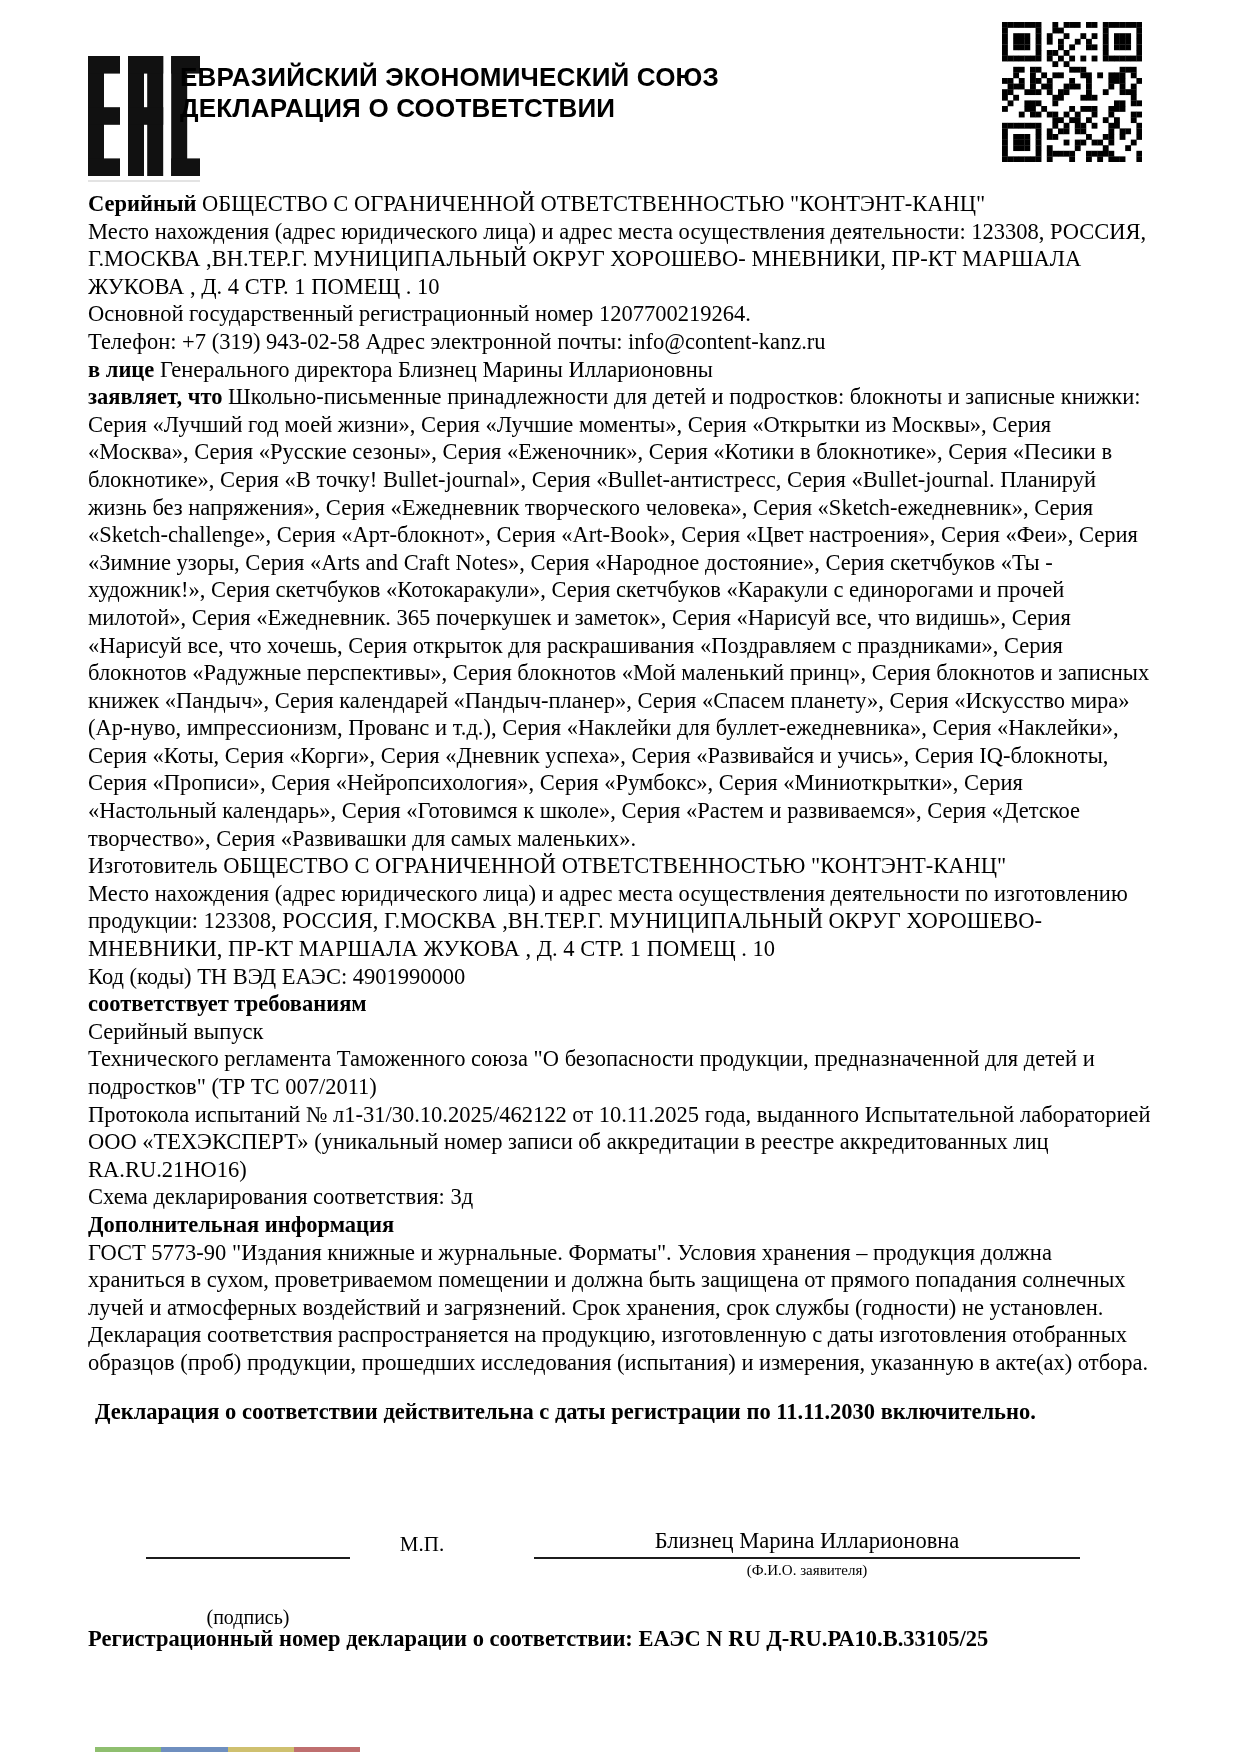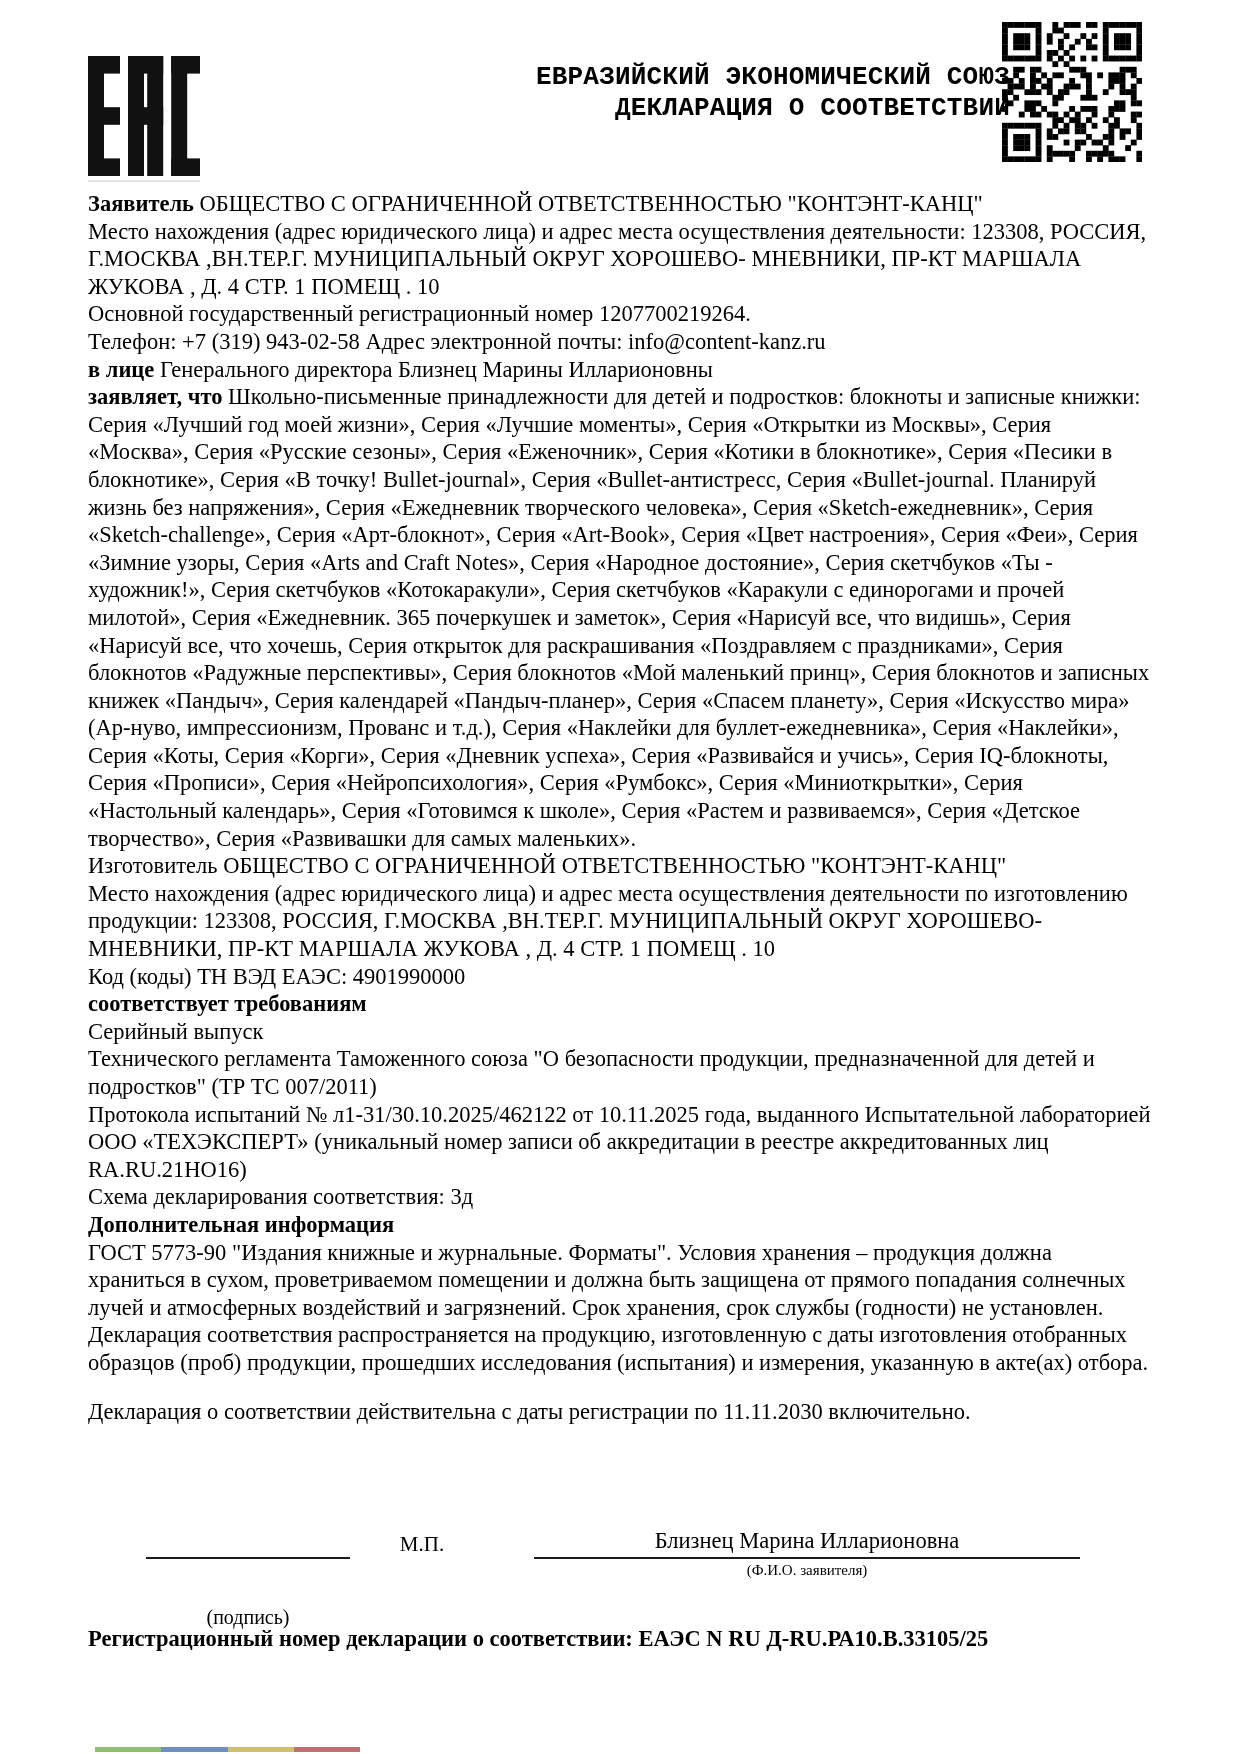--- a/index.html
+++ b/index.html
@@ -10,33 +10,33 @@
     font-family:"Liberation Serif",serif;
     overflow:hidden;
   }
   
   .eac-logo{
     position:absolute;left:88px;top:55px;width:112px;height:122px;
     border-bottom:2px solid #e3e3e3;padding-bottom:3px;box-sizing:content-box;
   }
   .doc-title{
     position:absolute;left:180px;top:62px;width:830px;
-    text-align:right;
-    font-family:Liberation Mono, monospace;
+    text-align:left;
+    font-family:Liberation Sans, sans-serif;
     font-weight:bold;font-size:26px;line-height:31px;
     letter-spacing:0.2px;
   }
   .qr{position:absolute;left:1002px;top:22px;width:140px;height:140px;}
   
   .doc-body{
     position:absolute;left:88px;top:190px;width:1066px;
     font-size:22.5px;line-height:27.6px;
   }
   .para{margin:0;}
-  .validity{margin-top:21px;font-weight:normal;}
+  .validity{margin-top:21px;font-weight:bold;margin-left:7px;}
   
   .sig-line{position:absolute;height:2px;background:#1c1c1c;}
   .sig-line-left{left:146px;top:1557px;width:204px;}
   .sig-line-right{left:534px;top:1557px;width:546px;}
   .stamp{position:absolute;left:372px;top:1532px;width:100px;text-align:center;font-size:21px;}
   .fio-name{position:absolute;left:534px;top:1528px;width:546px;text-align:center;font-size:22.5px;}
   .cap-sign{position:absolute;left:146px;top:1606px;width:204px;text-align:center;font-size:20px;}
   .cap-fio{position:absolute;left:534px;top:1562px;width:546px;text-align:center;font-size:15px;}
   
   .reg-number{position:absolute;left:88px;top:1626px;width:1070px;font-weight:bold;font-size:22.5px;}
@@ -360,21 +360,21 @@
         <rect x="67.20" y="134.40" width="5.85" height="5.85"></rect>
         <rect x="84.00" y="134.40" width="5.85" height="5.85"></rect>
         <rect x="95.20" y="134.40" width="5.85" height="5.85"></rect>
         <rect x="106.40" y="134.40" width="5.85" height="5.85"></rect>
         <rect x="112.00" y="134.40" width="5.85" height="5.85"></rect>
         <rect x="117.60" y="134.40" width="5.85" height="5.85"></rect>
         <rect x="134.40" y="134.40" width="5.85" height="5.85"></rect>
       </svg></div>
 
   <div class="doc-body" id="paragraphs">
-      <p class="para"><b>Заявитель</b> ОБЩЕСТВО С ОГРАНИЧЕННОЙ ОТВЕТСТВЕННОСТЬЮ "КОНТЭНТ-КАНЦ"</p>
+      <p class="para"><b>Серийный</b> ОБЩЕСТВО С ОГРАНИЧЕННОЙ ОТВЕТСТВЕННОСТЬЮ "КОНТЭНТ-КАНЦ"</p>
       <p class="para">Место нахождения (адрес юридического лица) и адрес места осуществления деятельности: 123308, РОССИЯ, Г.МОСКВА ,ВН.ТЕР.Г. МУНИЦИПАЛЬНЫЙ ОКРУГ ХОРОШЕВО- МНЕВНИКИ, ПР-КТ МАРШАЛА  ЖУКОВА , Д. 4 СТР. 1 ПОМЕЩ . 10</p>
       <p class="para">Основной государственный регистрационный номер 1207700219264.</p>
       <p class="para">Телефон: +7 (319) 943-02-58 Адрес электронной почты: info@content-kanz.ru</p>
       <p class="para"><b>в лице</b> Генерального директора Близнец Марины Илларионовны</p>
       <p class="para"><b>заявляет, что</b> Школьно-письменные принадлежности для детей и подростков: блокноты и записные книжки: Серия «Лучший год моей жизни», Серия «Лучшие моменты», Серия «Открытки из Москвы», Серия «Москва», Серия «Русские сезоны», Серия «Еженочник», Серия «Котики в блокнотике», Серия «Песики в блокнотике», Серия «В точку! Bullet-journal», Серия «Bullet-антистресс, Серия «Bullet-journal. Планируй жизнь без напряжения», Серия «Ежедневник творческого человека», Серия «Sketch-ежедневник», Серия «Sketch-challenge», Серия «Арт-блокнот», Серия «Art-Book», Серия «Цвет настроения», Серия «Феи», Серия «Зимние узоры, Серия «Arts and Craft Notes», Серия «Народное достояние», Серия скетчбуков «Ты - художник!», Серия скетчбуков «Котокаракули», Серия скетчбуков «Каракули с единорогами и прочей милотой», Серия «Ежедневник. 365 почеркушек и заметок», Серия «Нарисуй все, что видишь», Серия «Нарисуй все, что хочешь, Серия открыток для раскрашивания «Поздравляем с праздниками», Серия блокнотов «Радужные перспективы», Серия блокнотов «Мой маленький принц», Серия блокнотов и записных книжек «Пандыч», Серия календарей «Пандыч-планер», Серия «Спасем планету», Серия «Искусство мира» (Ар-нуво, импрессионизм, Прованс и т.д.), Серия «Наклейки для буллет-ежедневника», Серия «Наклейки», Серия «Коты, Серия «Корги», Серия «Дневник успеха», Серия «Развивайся и учись», Серия IQ-блокноты, Серия «Прописи», Серия «Нейропсихология», Серия «Румбокс», Серия «Миниоткрытки», Серия «Настольный календарь», Серия «Готовимся к школе», Серия «Растем и развиваемся», Серия «Детское творчество», Серия «Развивашки для самых маленьких».</p>
       <p class="para">Изготовитель ОБЩЕСТВО С ОГРАНИЧЕННОЙ ОТВЕТСТВЕННОСТЬЮ "КОНТЭНТ-КАНЦ"</p>
       <p class="para">Место нахождения (адрес юридического лица) и адрес места осуществления деятельности по изготовлению продукции: 123308, РОССИЯ, Г.МОСКВА ,ВН.ТЕР.Г. МУНИЦИПАЛЬНЫЙ ОКРУГ ХОРОШЕВО- МНЕВНИКИ, ПР-КТ МАРШАЛА  ЖУКОВА , Д. 4 СТР. 1 ПОМЕЩ . 10</p>
       <p class="para">Код (коды) ТН ВЭД ЕАЭС: 4901990000</p>
       <p class="para"><b>соответствует требованиям</b></p>
       <p class="para">Серийный выпуск</p>

